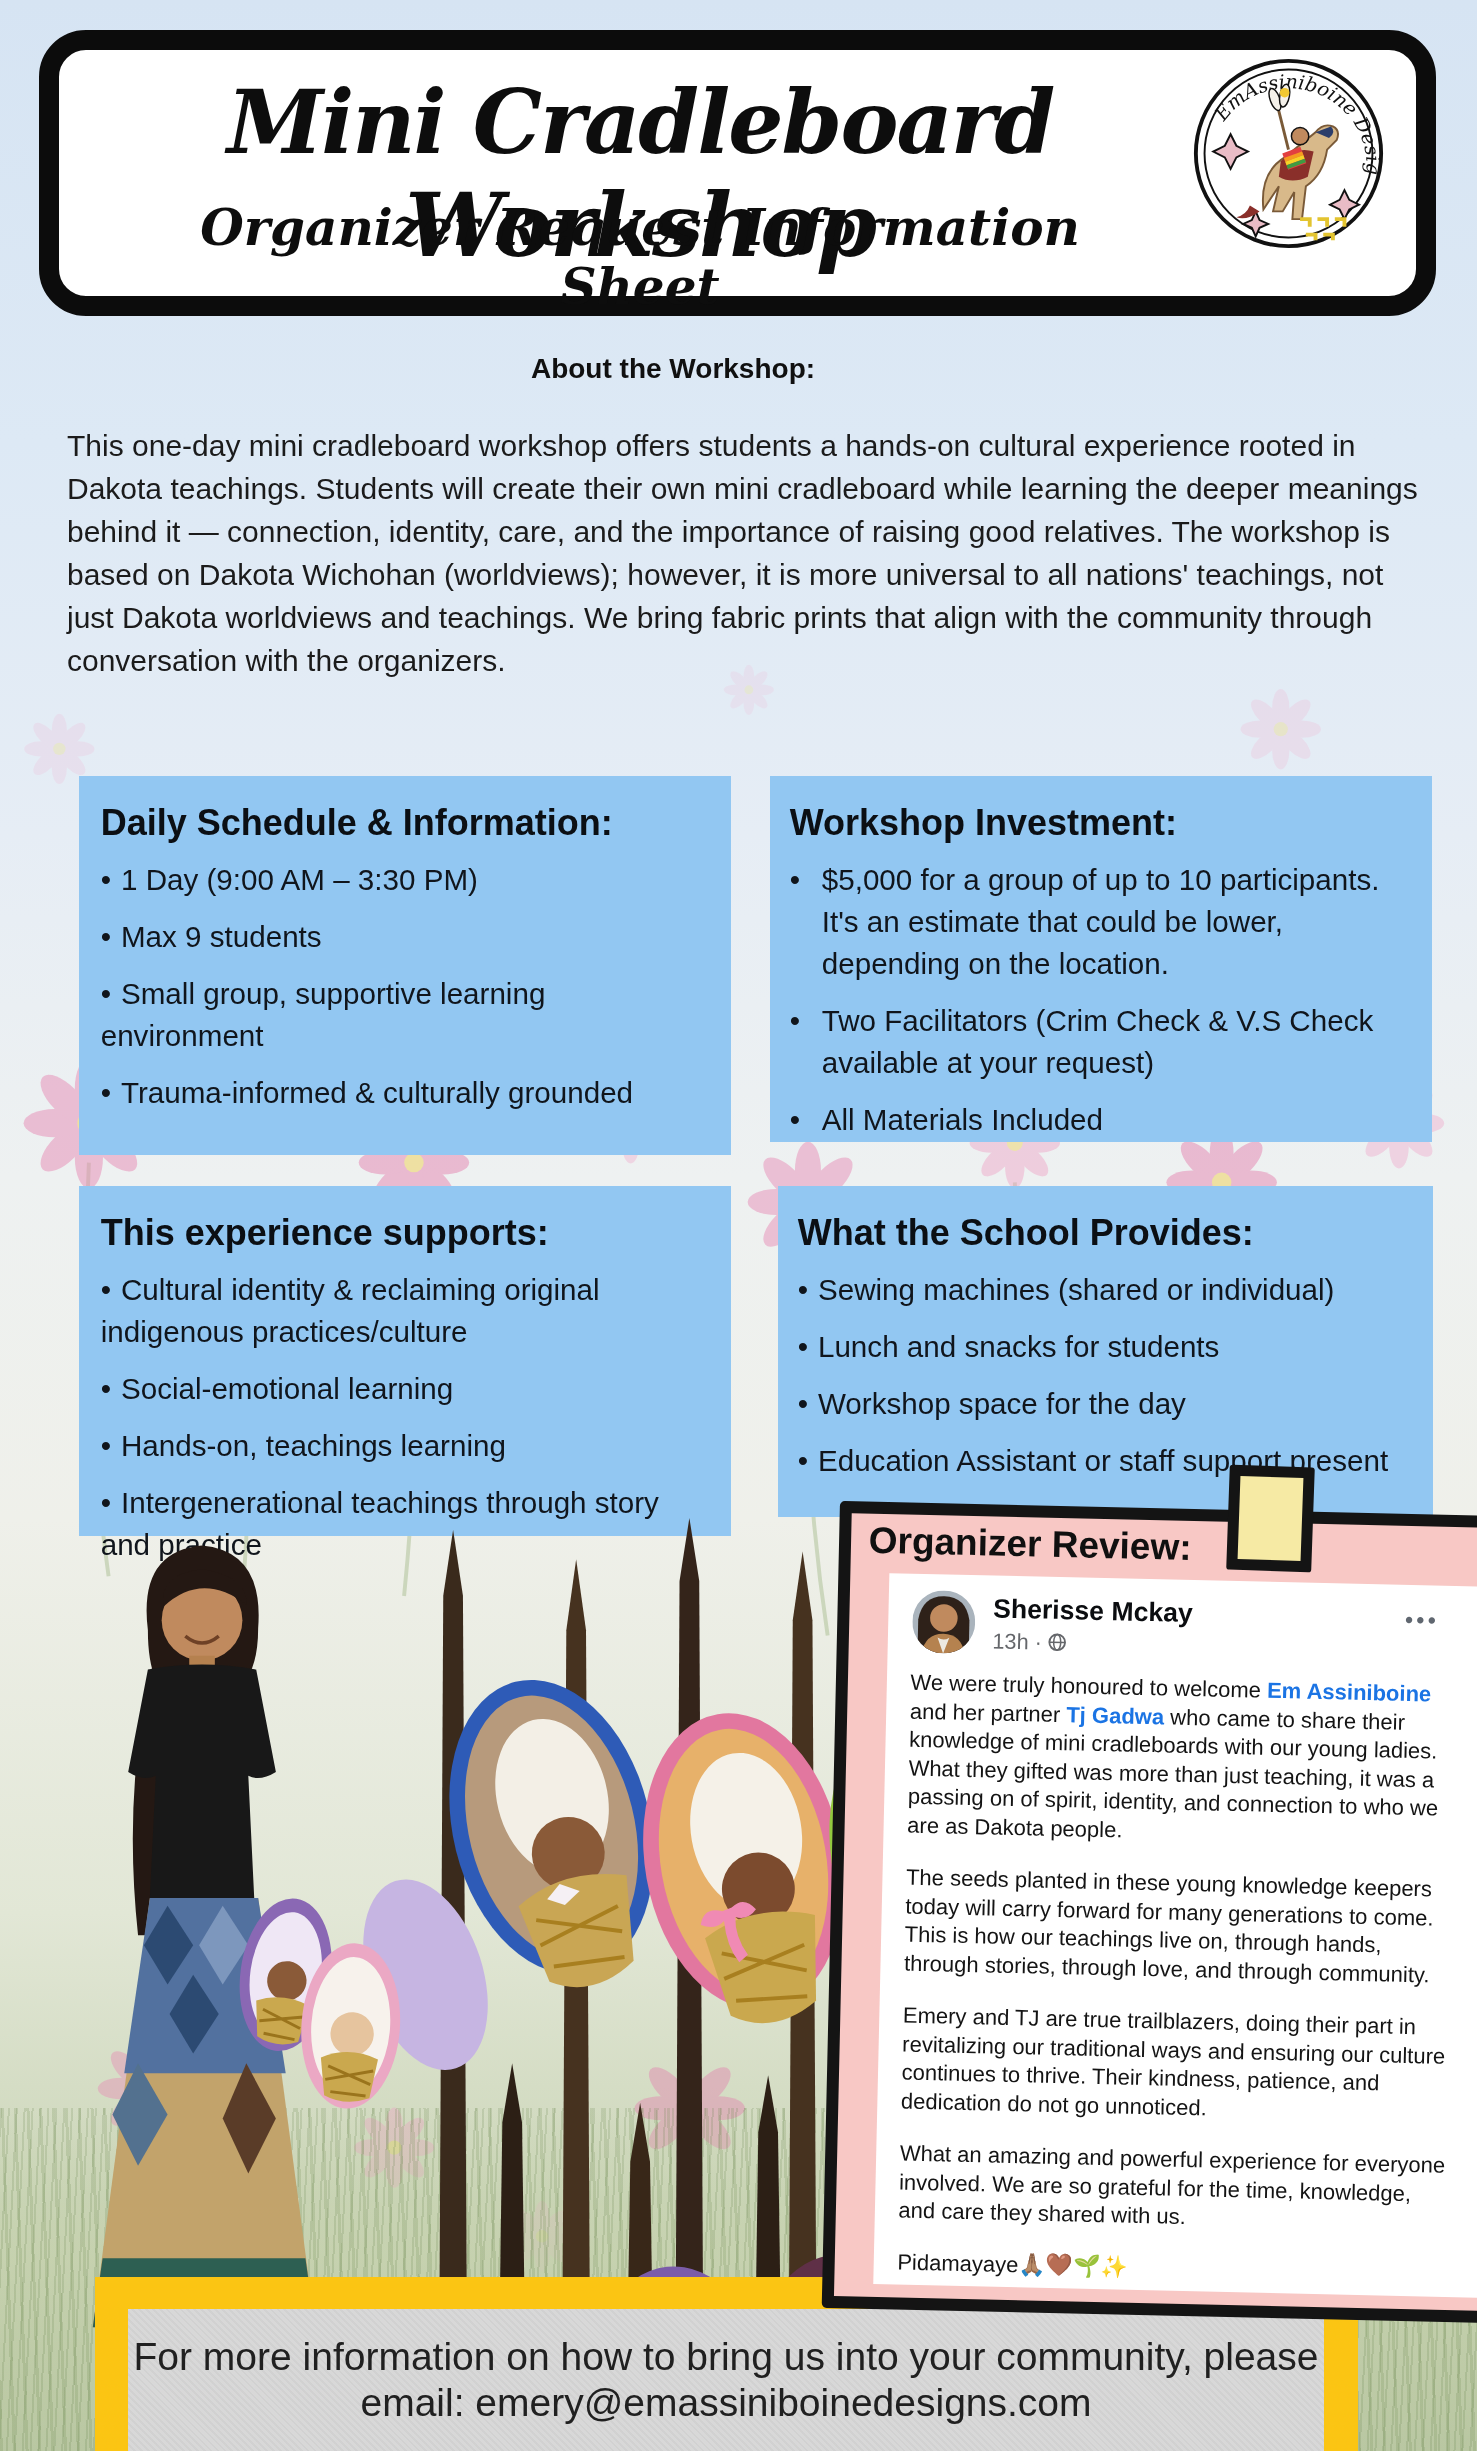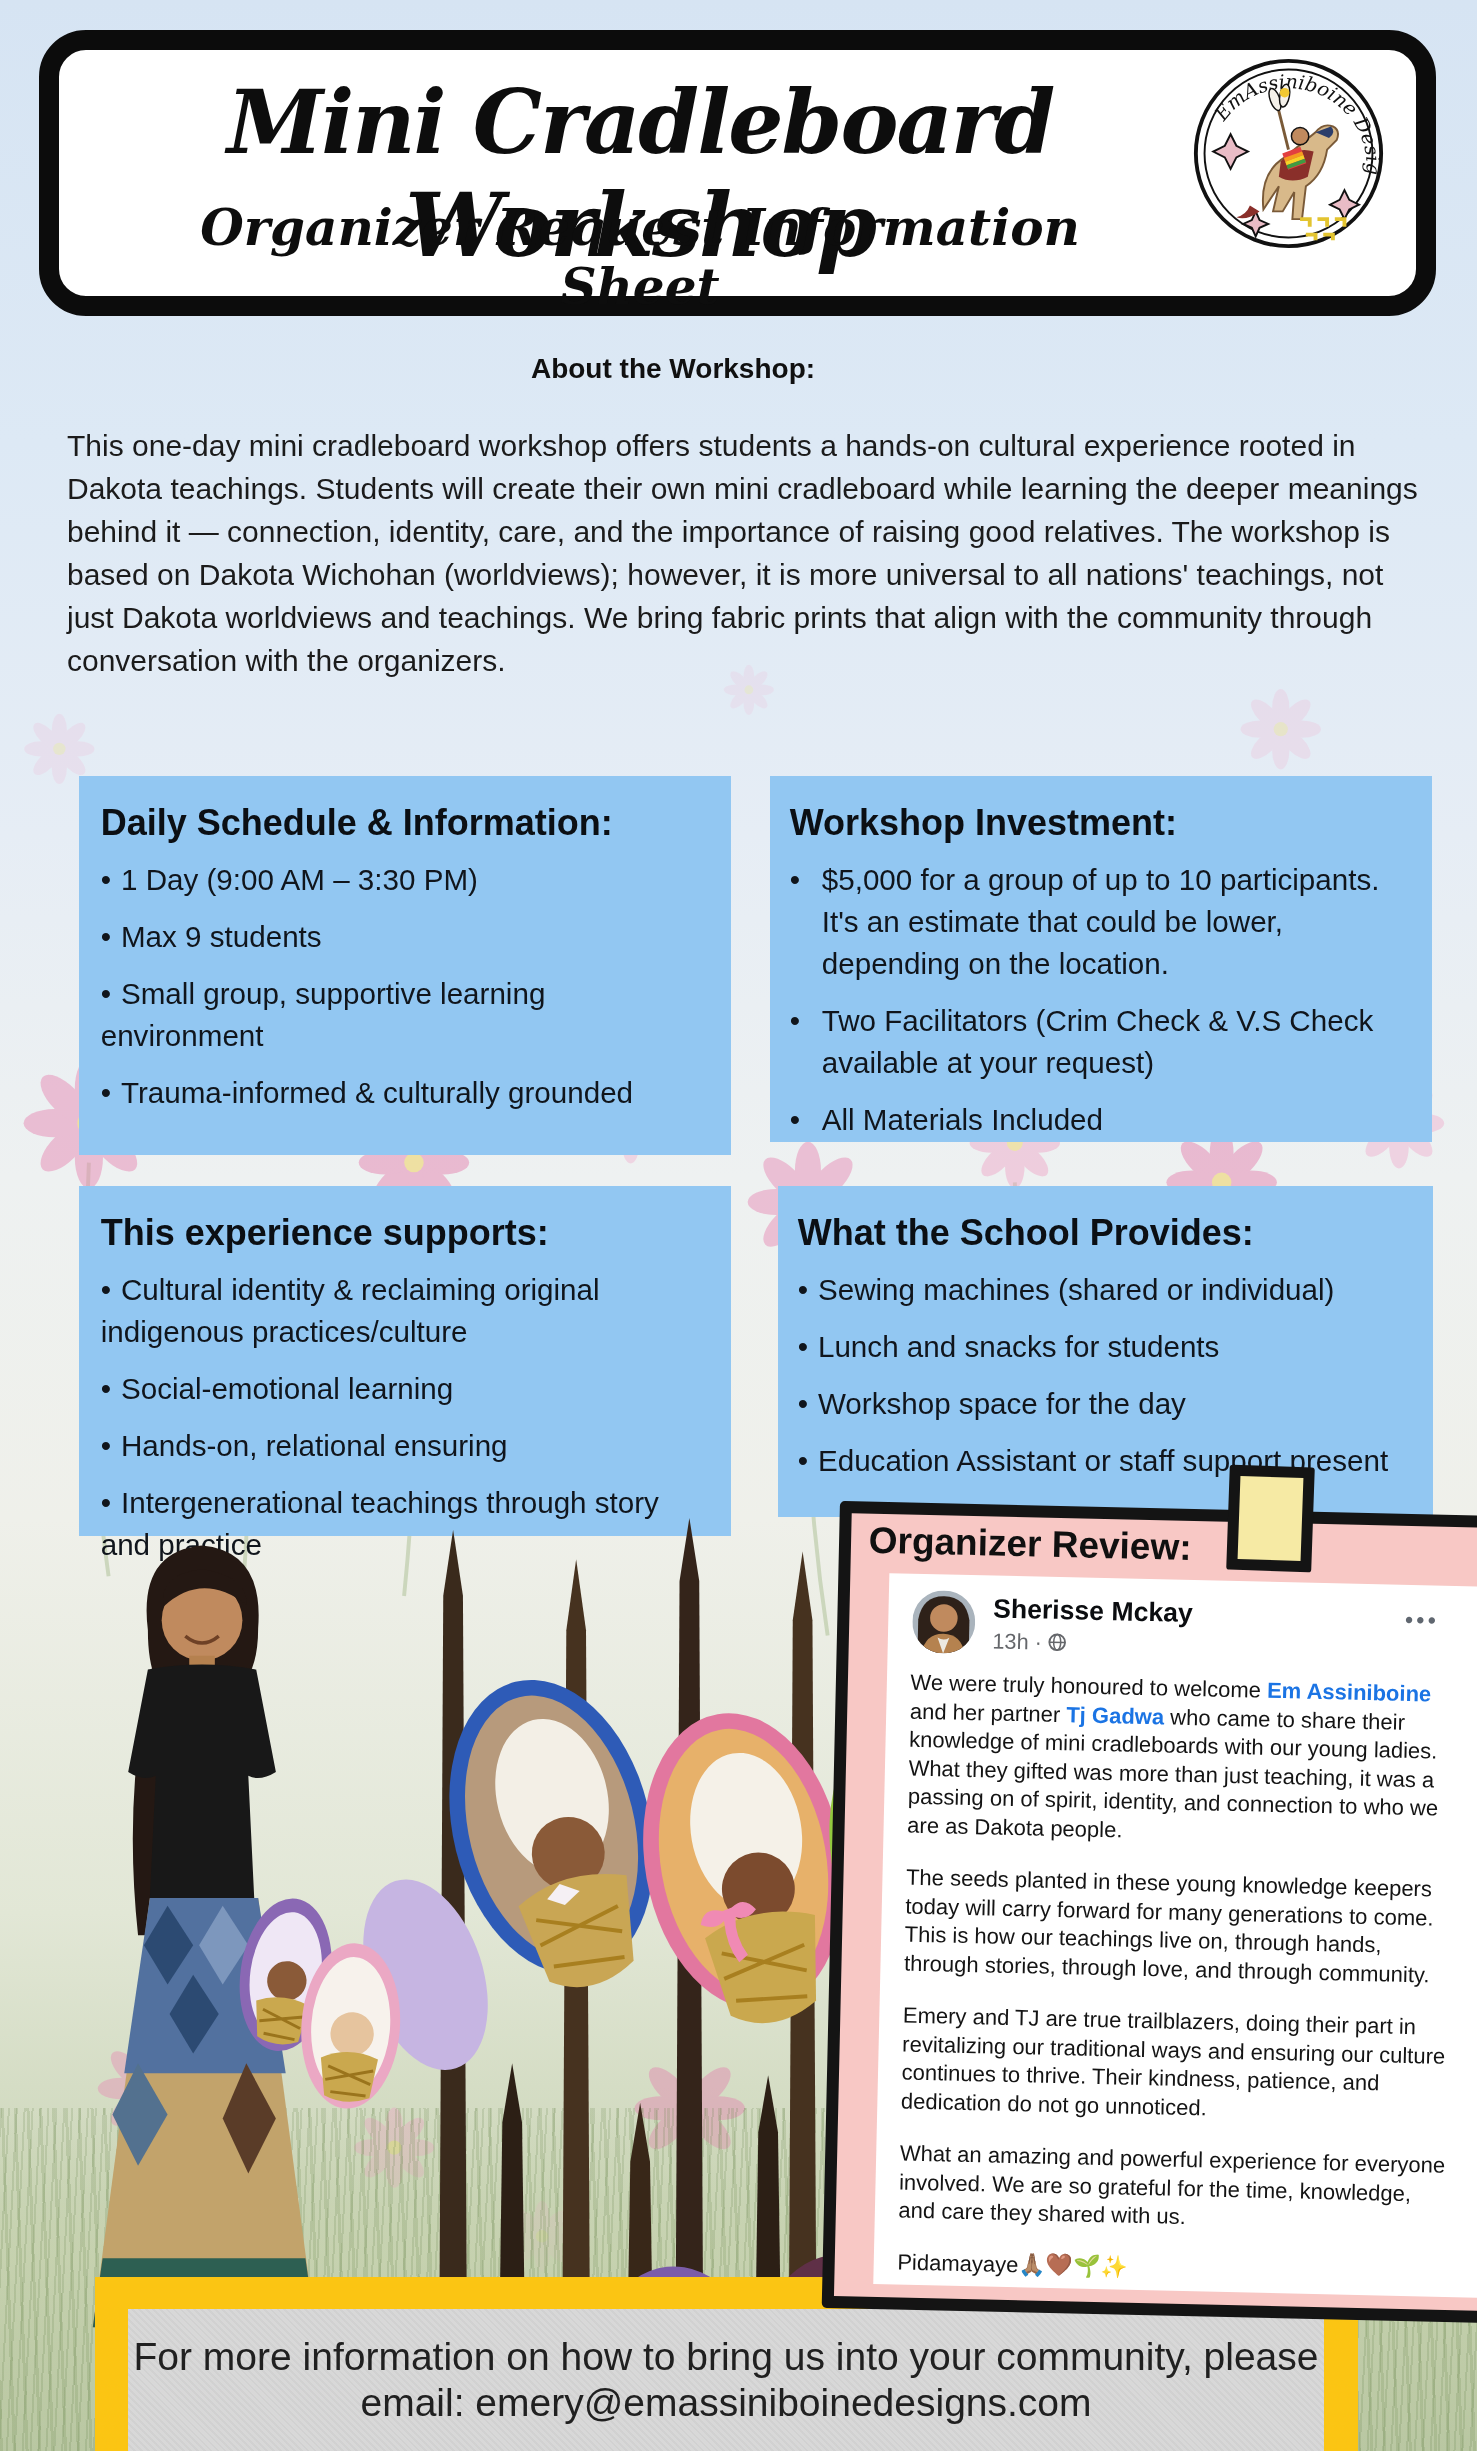--- a/index.html
+++ b/index.html
@@ -188,21 +188,21 @@
     <div class="li">
         <span class="dot">•</span>
         <span>All Materials Included</span>
       </div>
   </div>
 
   <div class="layer card c3">
     <h2>This experience supports:</h2>
     <div class="li"><span class="dot">•</span><span>Cultural identity &amp; reclaiming original indigenous practices/culture</span></div>
     <div class="li"><span class="dot">•</span><span>Social-emotional learning</span></div>
-    <div class="li"><span class="dot">•</span><span>Hands-on, relational ensuring</span></div>
+    <div class="li"><span class="dot">•</span><span>Hands-on, teachings learning</span></div>
     <div class="li"><span class="dot">•</span><span>Intergenerational teachings through story and practice</span></div>
   </div>
 
   <div class="layer card c4">
     <h2>What the School Provides:</h2>
     <div class="li"><span class="dot">•</span><span>Sewing machines (shared or individual)</span></div>
     <div class="li"><span class="dot">•</span><span>Lunch and snacks for students</span></div>
     <div class="li"><span class="dot">•</span><span>Workshop space for the day</span></div>
     <div class="li"><span class="dot">•</span><span>Education Assistant or staff support present</span></div>
   </div>

